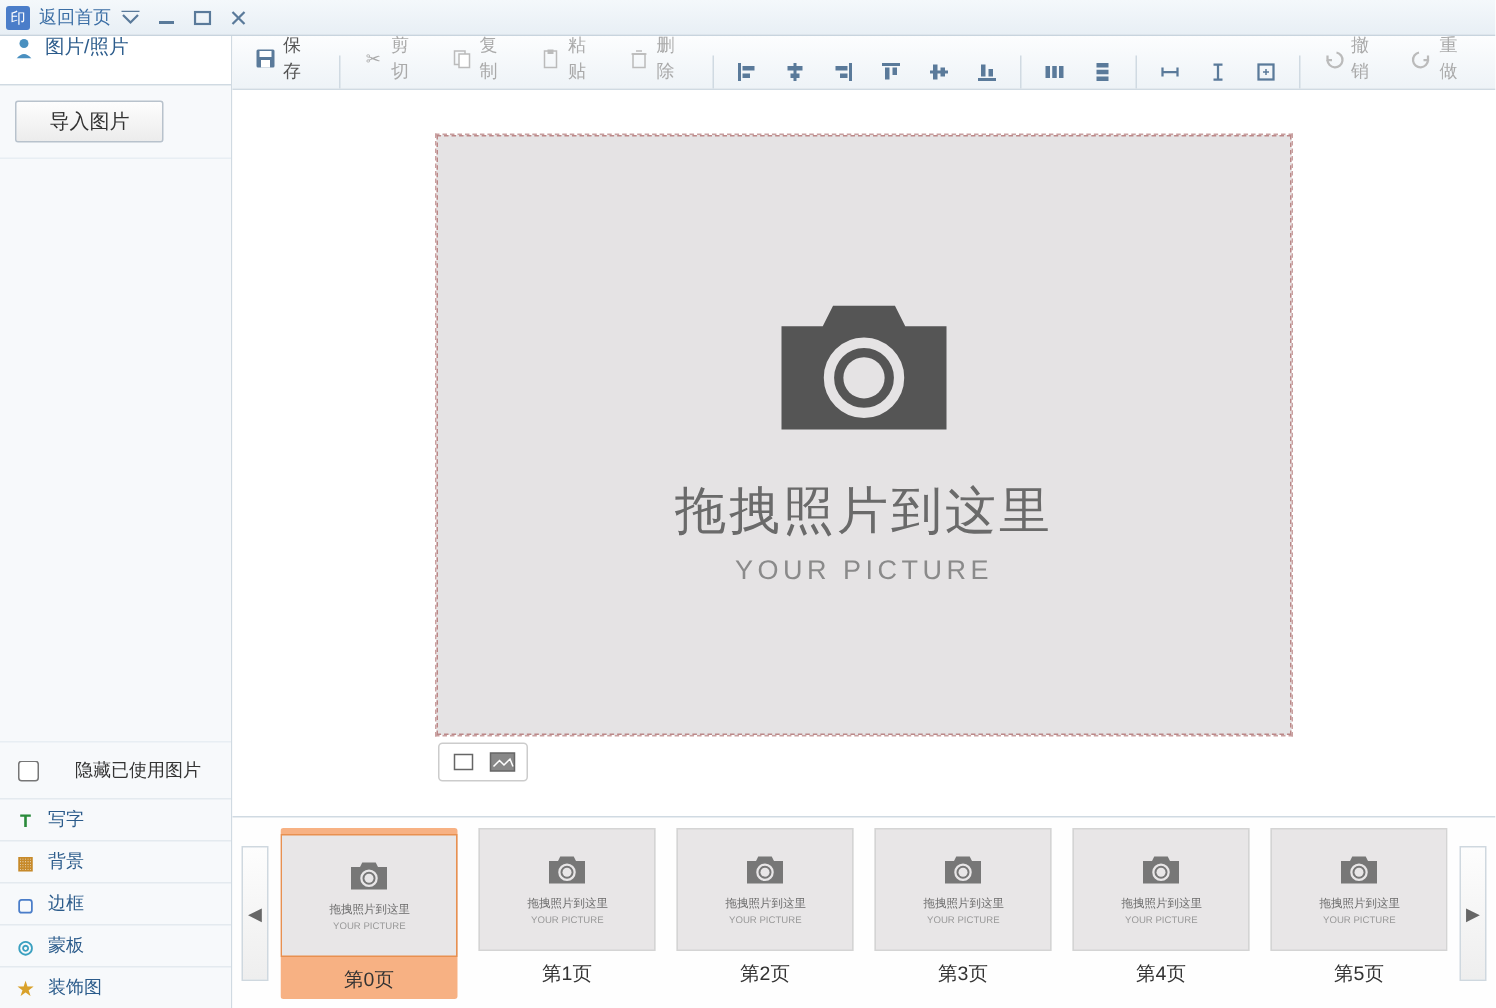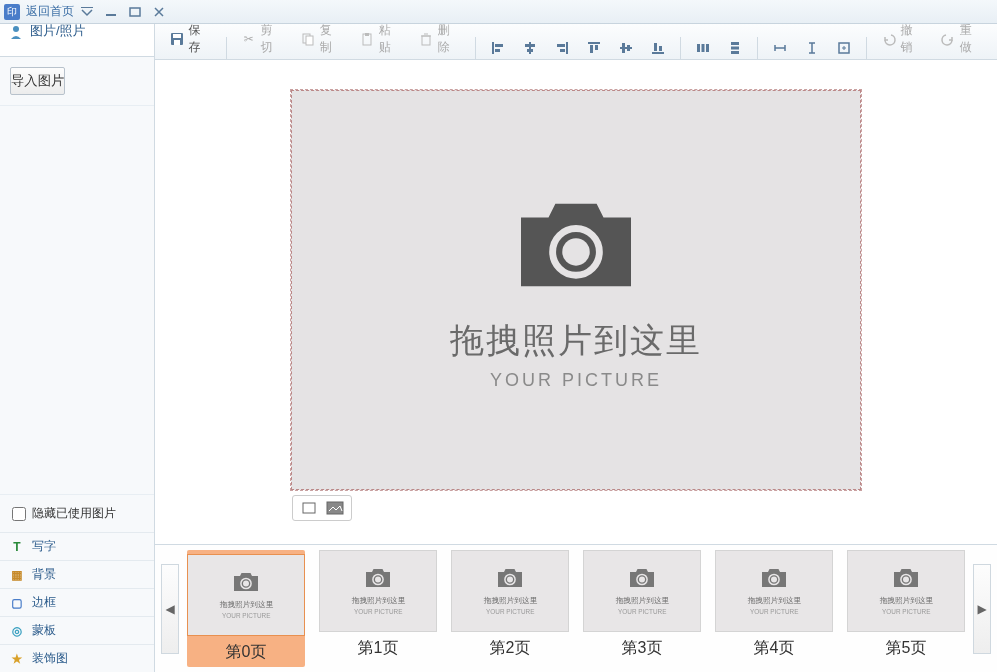--- a/index.html
+++ b/index.html
@@ -11,23 +11,23 @@
 .titlebar .home-link { color: #3b6ea5; cursor: pointer; }
 .titlebar .win-btn { width: 22px; height: 16px; margin-left: 2px; display: flex; align-items: center; justify-content: center; color: #5a7a9a; cursor: pointer; }
 
 .main { display: flex; height: 648px; }
 
 .sidebar { width: 175px; background: #f7f9fb; border-right: 1px solid #d0dae2; display: flex; flex-direction: column; }
 .sidebar-tab { height: 26px; background: linear-gradient(#fdfdfe,#eef3f7); border-bottom: 1px solid #d0dae2; display: flex; align-items: flex-end; padding: 16px 8px; color: #2b5b8b; font-size: 13px; }
 .sidebar-tab.active { background: #fff; }
 .sidebar-tab .tab-icon { width: 16px; height: 16px; margin-right: 6px; display: flex; align-items: center; justify-content: center; }
 .import-row { display: flex; gap: 12px; padding: 10px 10px; border-bottom: 1px solid #e8eef3; }
-.btn { background: linear-gradient(#fdfdfd,#ececec); border: 1px solid #b8c2cc; border-radius: 2px; padding: 4px 0; cursor: pointer; color: #333; }
+.btn { background: linear-gradient(#fdfdfd,#ececec); border: 1px solid #b8c2cc; border-radius: 2px; padding: 4px 22px; cursor: pointer; color: #333; }
 .sidebar-spacer { flex: 1; }
-.hide-used { padding: 10px 12px; display: flex; align-items: center; gap: 6px; color: #333; border-top: 1px solid #e8eef3; }
+.hide-used { padding: 10px 12px; display: flex; align-items: center; gap: 24px; color: #333; border-top: 1px solid #e8eef3; }
 .hide-used input { width: 14px; height: 14px; }
 .side-item { height: 28px; border-top: 1px solid #e4eaef; display: flex; align-items: center; padding: 0 10px; gap: 8px; color: #2b5b8b; cursor: pointer; }
 .side-item .mini-icon { width: 14px; height: 14px; display: flex; align-items: center; justify-content: center; }
 
 .workspace { flex: 1; display: flex; flex-direction: column; background: #fff; }
 .toolbar { height: 36px; background: linear-gradient(#fcfdfe,#eef3f7); border-bottom: 1px solid #d0dae2; display: flex; align-items: flex-end; padding: 0 8px; gap: 4px; }
 .tool-btn { display: flex; align-items: center; gap: 4px; padding: 3px 6px; border-radius: 2px; cursor: pointer; color: #555; }
 .tool-btn.disabled { color: #aaa; cursor: default; }
 .tool-btn .ticon { width: 16px; height: 16px; display: flex; align-items: center; justify-content: center; }
 .tool-sep { width: 1px; height: 22px; background: #d0dae2; margin: 0 4px; }
@@ -44,21 +44,21 @@
 .page-strip { height: 128px; border-top: 1px solid #d0dae2; background: #fefefe; display: flex; align-items: center; padding: 0 6px; gap: 8px; }
 .scroll-btn { width: 18px; height: 90px; background: linear-gradient(#fdfdfd,#eee); border: 1px solid #cfd8df; display: flex; align-items: center; justify-content: center; cursor: pointer; color: #666; }
 .pages { flex: 1; display: flex; gap: 14px; overflow: hidden; }
 .page-thumb { width: 118px; display: flex; flex-direction: column; align-items: center; }
 .page-thumb .thumb-box { width: 118px; height: 82px; border: 1px solid #d4d4d4; background: #e8e6e7; display: flex; flex-direction: column; align-items: center; justify-content: center; }
 .page-thumb.active { background: #f7b183; padding: 4px; border-radius: 2px; }
 .page-thumb.active .thumb-box { border: 1px solid #e89050; }
 .thumb-box svg { width: 30px; height: 24px; }
 .thumb-title { font-size: 9px; color: #6a6a6a; margin-top: 4px; transform: scale(0.85); }
 .thumb-sub { font-size: 8px; color: #999; transform: scale(0.8); }
-.page-label { margin-top: 6px; color: #333; font-size: 16px; }
+.page-label { margin-top: 6px; color: #333; font-size: 13px; }
 
 svg { display: block; }
 </style>
 </head>
 <body>
 
 <div class="titlebar">
   <div class="app-icon">印</div>
   <div class="home-link">返回首页</div>
   <div class="win-btn">

